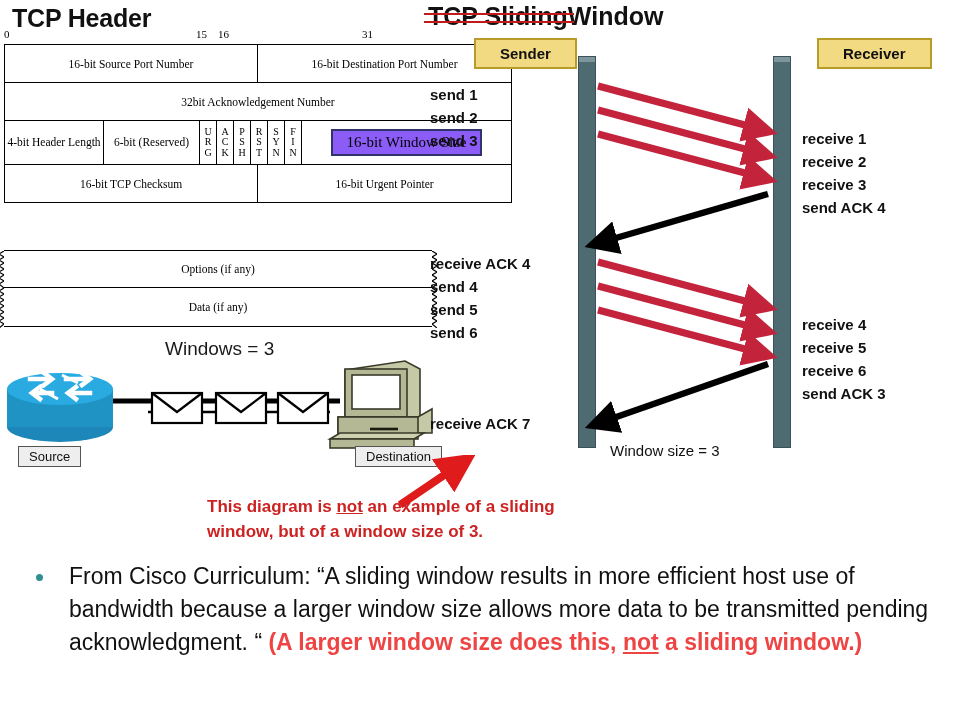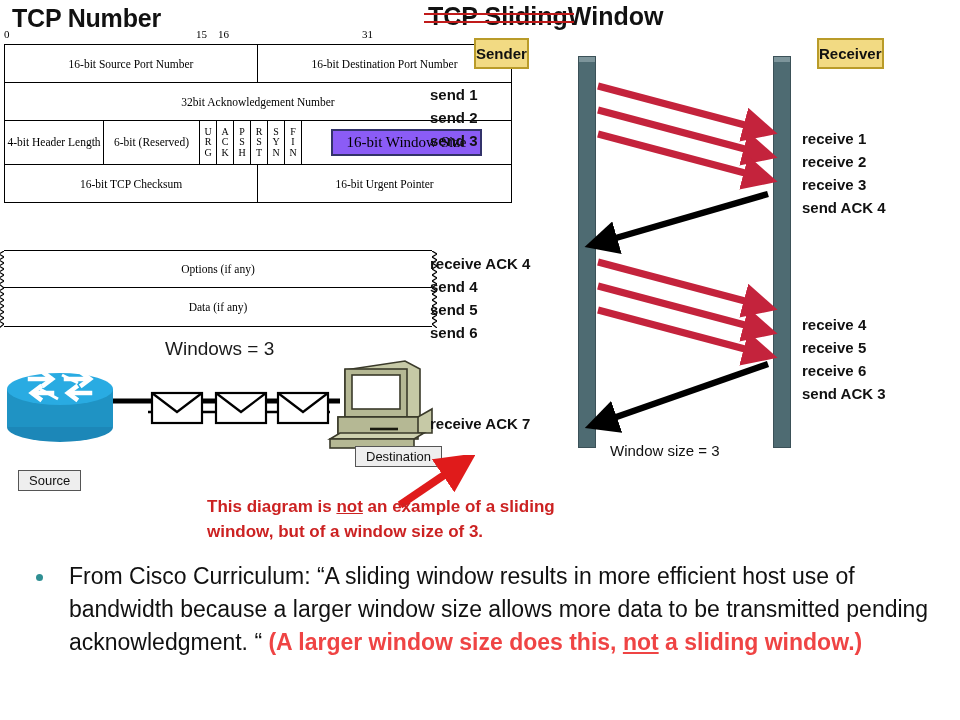--- a/index.html
+++ b/index.html
@@ -76,28 +76,28 @@
   .windows-eq{
     position:absolute;left:165px;top:338px;font-size:19px;color:#1a1a1a;
     font-family:"Liberation Sans",sans-serif;
   }
   .net{position:absolute;left:0;top:355px;width:440px;height:120px;}
 
   .srclabel,.dstlabel{
     position:absolute;background:#eeeeee;border:1px solid #555;
     font-size:13px;color:#111;padding:2px 10px;font-family:"Liberation Sans",sans-serif;
   }
-  .srclabel{left:18px;top:446px;margin-top:24px;}
+  .srclabel{left:18px;top:446px;}
   .dstlabel{left:341px;top:446px;margin-left:14px;}
 
   
   .swd{position:absolute;left:430px;top:34px;width:530px;height:440px;}
   .endbox{
     position:absolute;border:2px solid #b99b29;background:#f2da83;
-    font-size:15px;font-weight:bold;color:#111;padding:5px 0;
+    font-size:15px;font-weight:bold;color:#111;padding:5px 24px;
     font-family:"Liberation Sans",sans-serif;
   }
   .sender-box{left:44px;top:4px;}
   .receiver-box{left:371px;top:4px;margin-left:16px;}
 
   .timebar{position:absolute;width:16px;background:#4e6b72;border:1px solid #3b5158;}
   .bar-left{left:148px;top:22px;height:390px;}
   .bar-right{left:343px;top:22px;height:390px;}
   .timebar .cap{position:absolute;left:0;top:0;width:100%;height:5px;background:#7d959b;}
 
@@ -130,21 +130,21 @@
     font-family:"Liberation Sans",sans-serif;
   }
   .bullet-text .red{color:#ef4444;font-weight:bold;}
   .bullet-text .red u{text-decoration:underline;}
 </style>
 </head>
 <body>
 
 <div class="stage">
 
-  <div class="title-tcp-header">TCP Number</div>
+  <div class="title-tcp-header">TCP Header</div>
 
   <div class="title-sliding">
     <span class="strike-wrap">
       <span>TCP Sliding</span>
       <span class="ln ln1"></span>
       <span class="ln ln2"></span>
     </span><span>Window</span>
   </div>
 
   <div class="bitruler">

